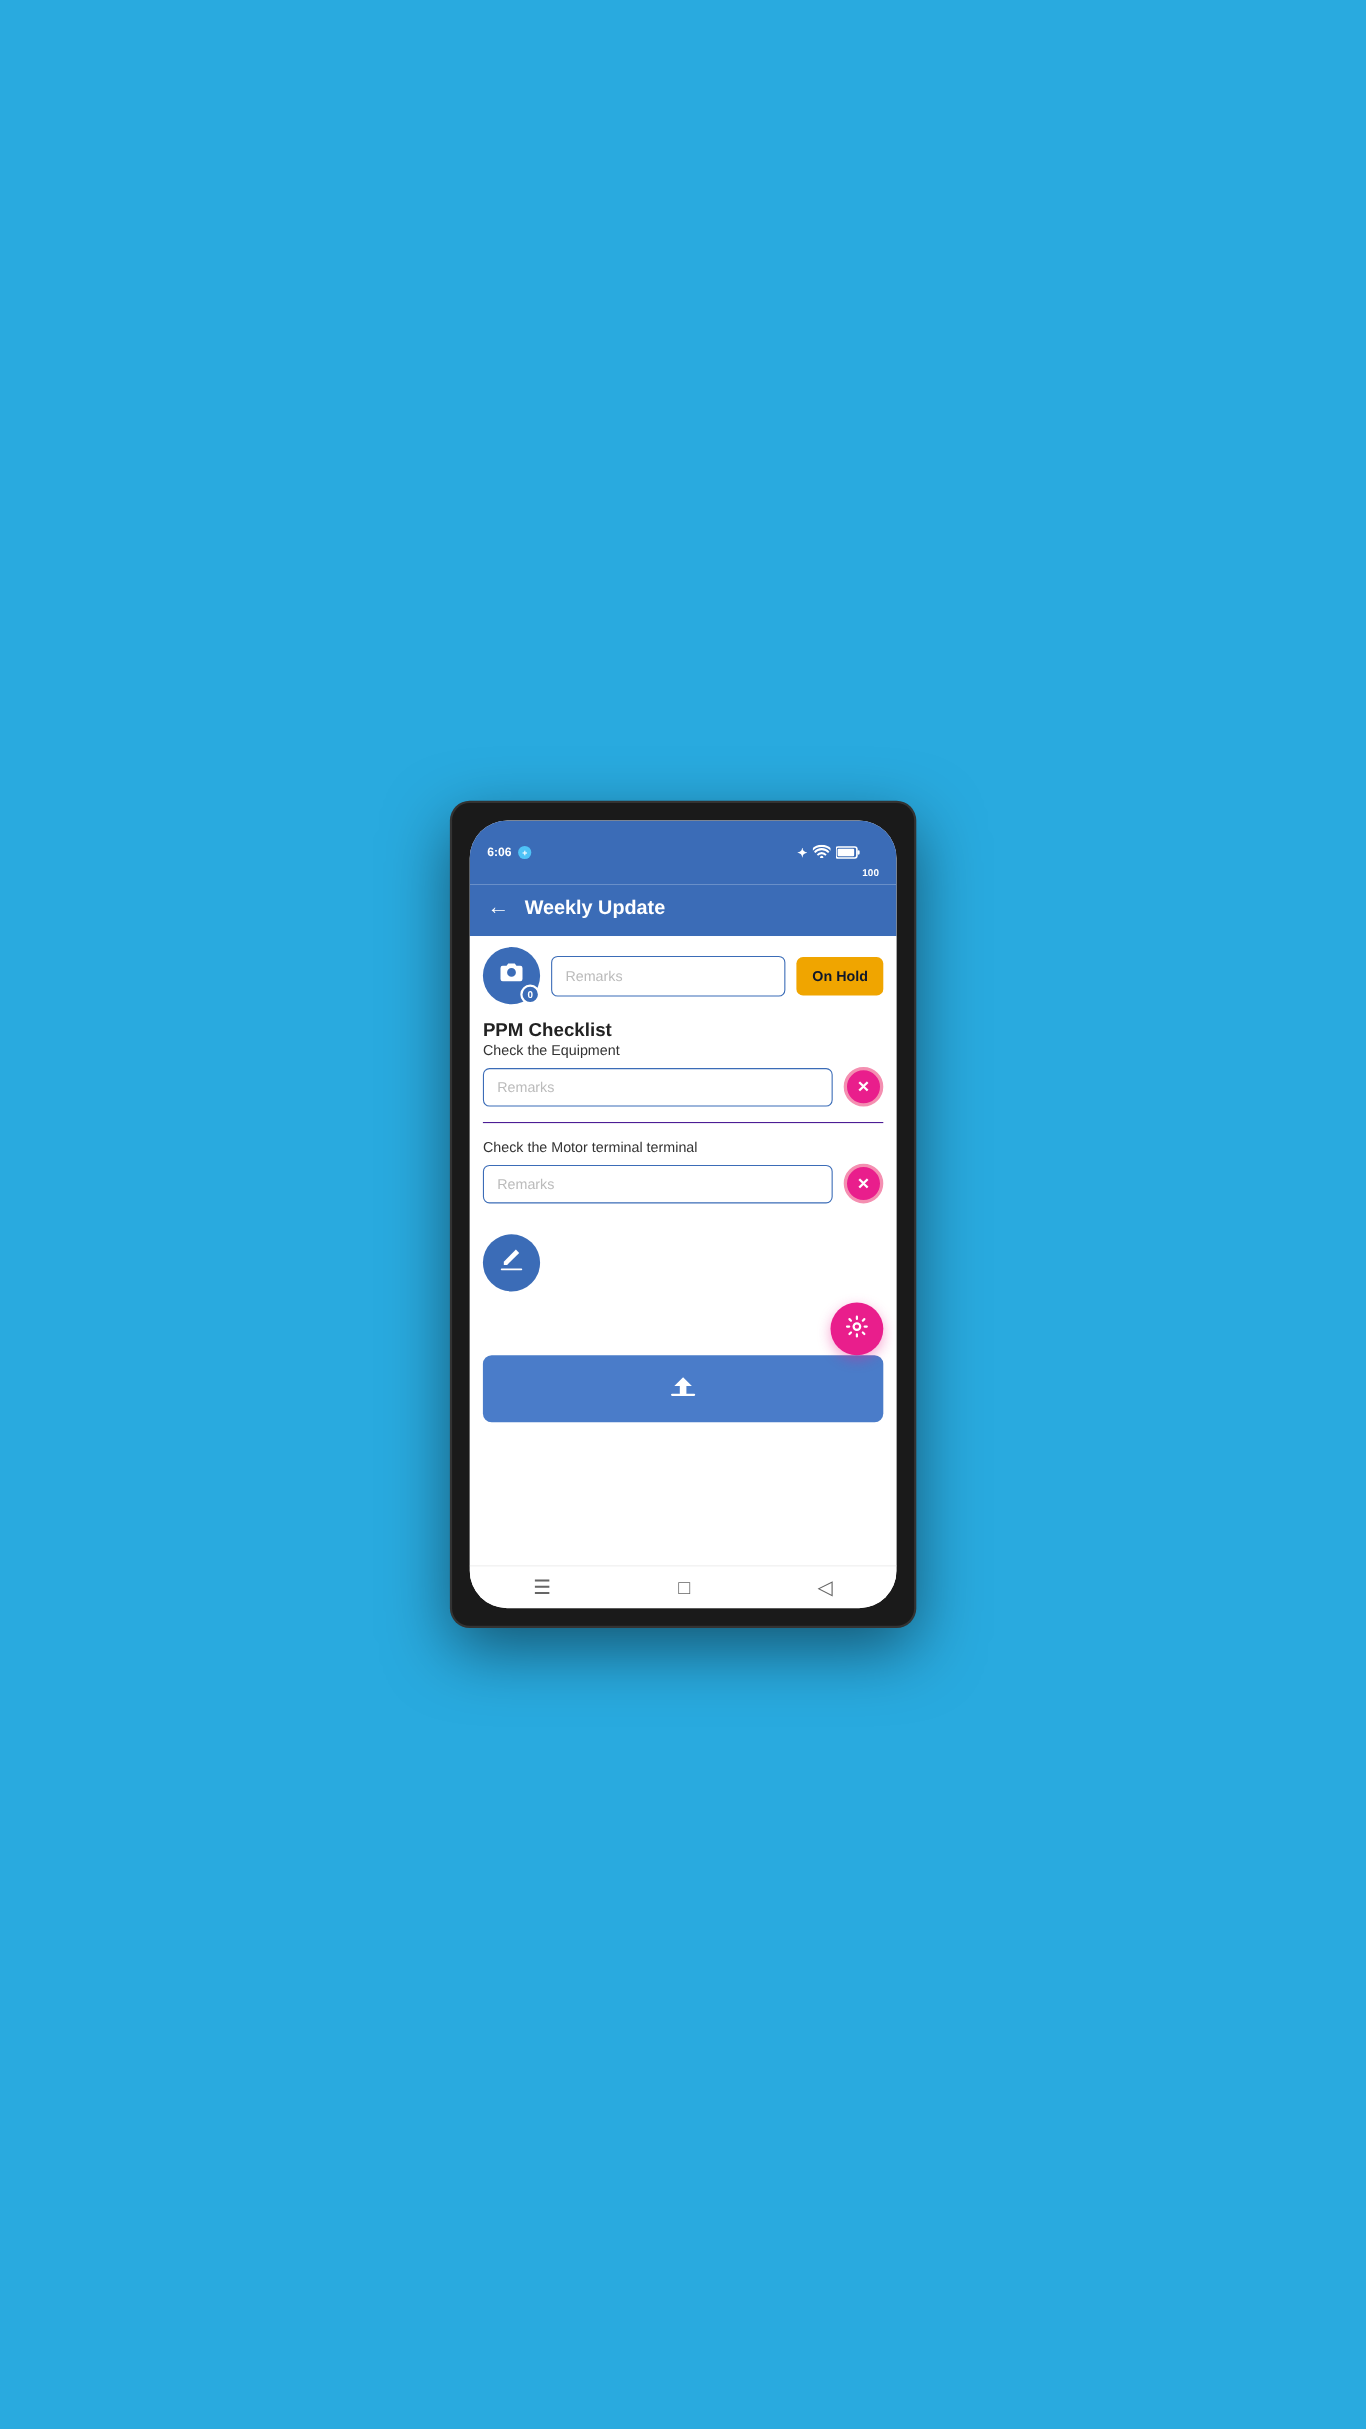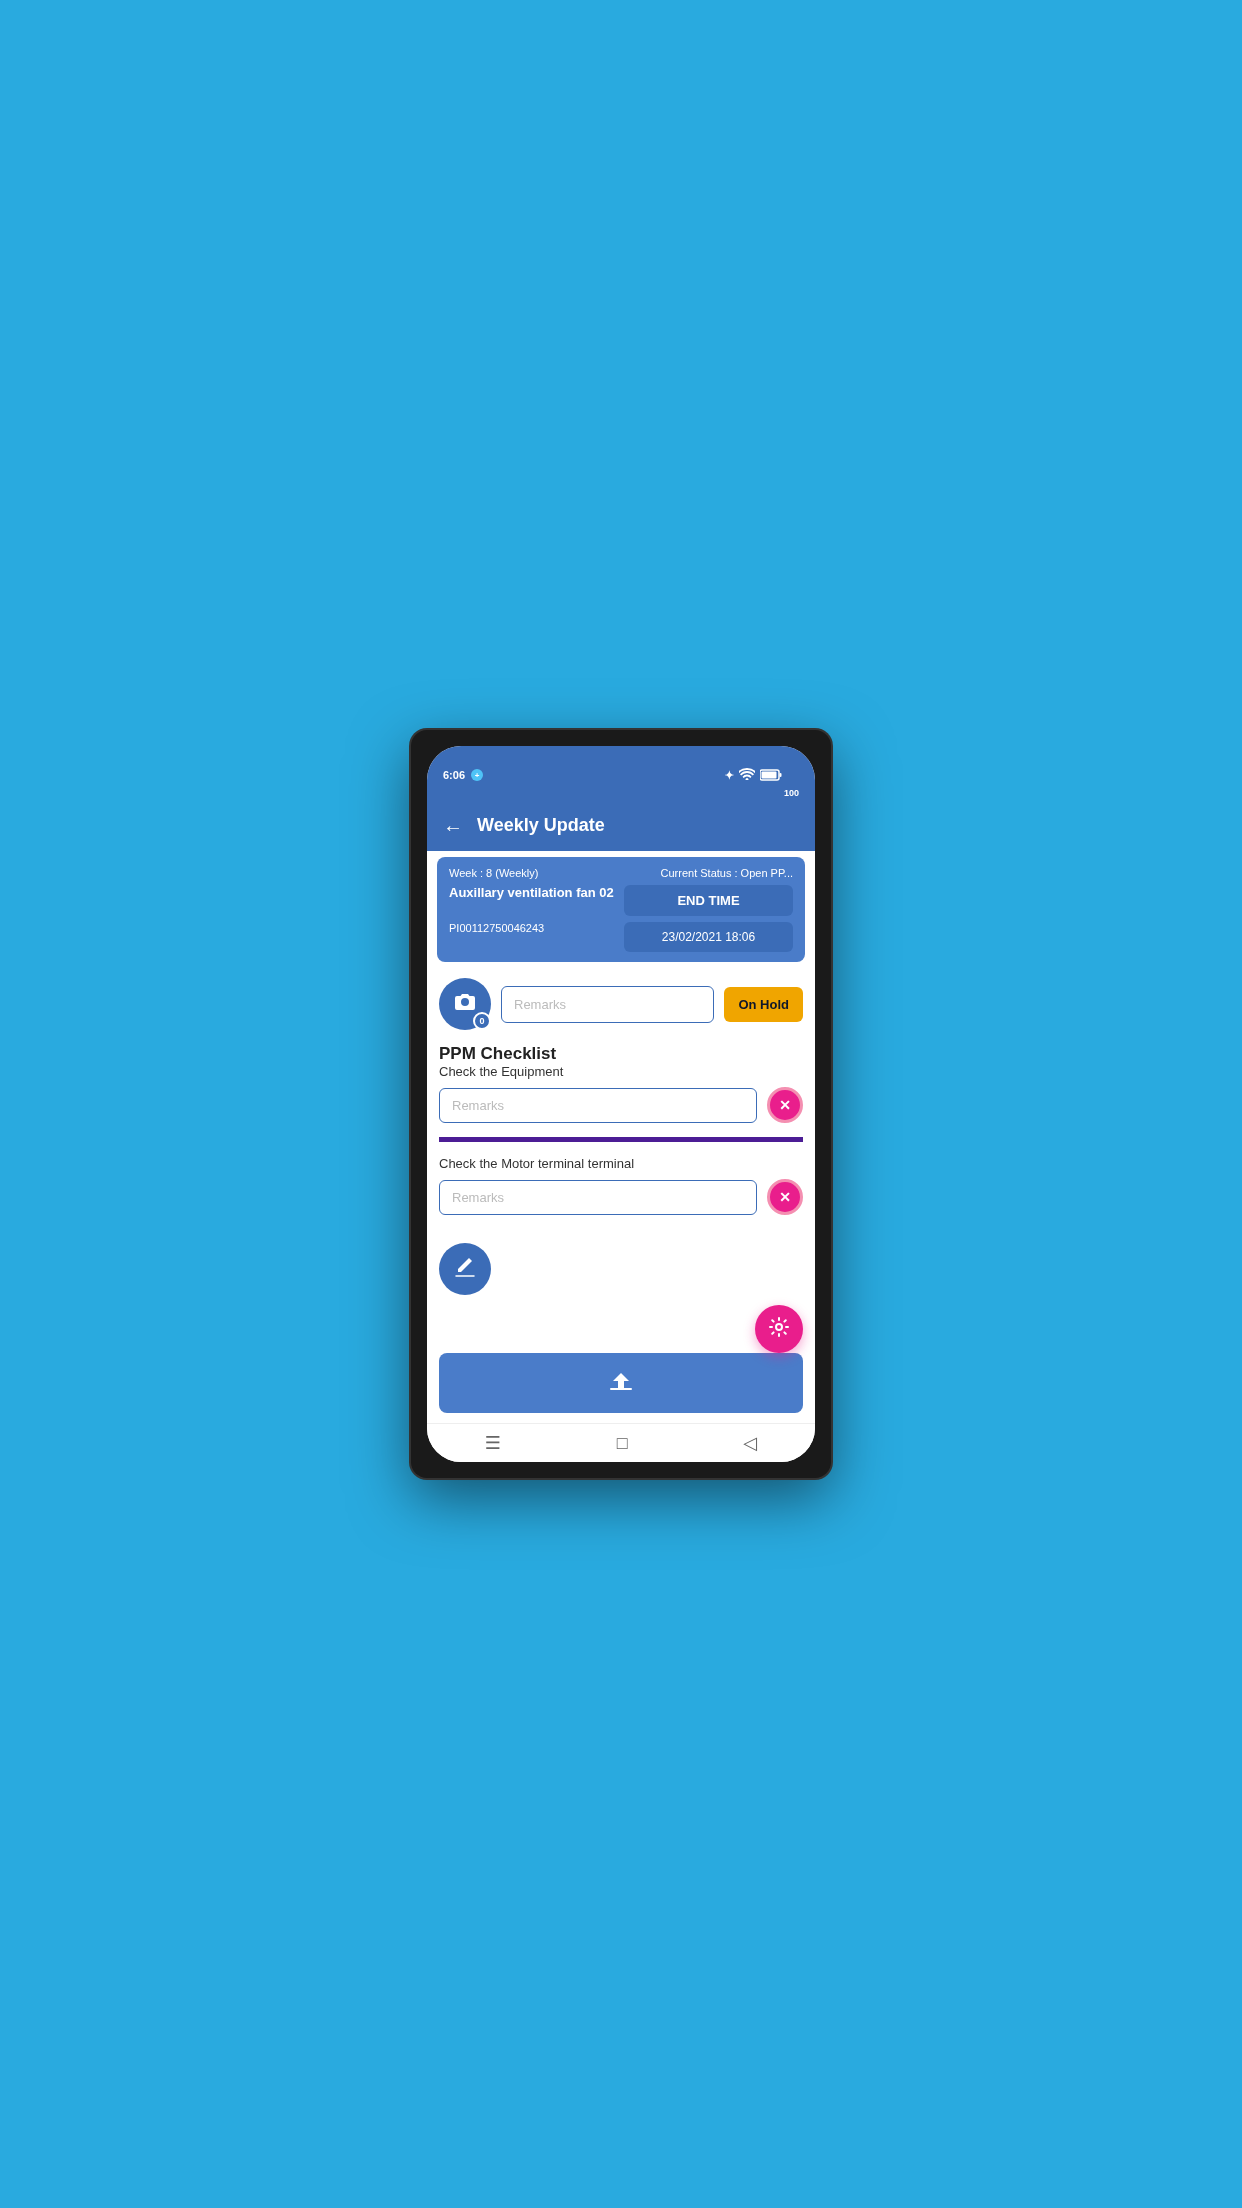--- a/index.html
+++ b/index.html
@@ -179,21 +179,21 @@
     .checklist-title {
       font-size: 17px;
       font-weight: 700;
       color: #222;
       margin-bottom: 0;
     }
 
     .checklist-item {
       margin-bottom: 14px;
       padding-bottom: 14px;
-      border-bottom: 5px solid #4c1d95;
+      border-bottom: 1px solid #4c1d95;
     }
 
     .checklist-item-label {
       font-size: 13px;
       color: #333;
       margin-bottom: 8px;
     }
 
     .checklist-row {
       display: flex;
@@ -316,28 +316,20 @@
           <span style="font-size:9px;margin-top:36px;">100</span>
         </span>
       </div>
     </div>
 
     <div class="header">
       <span class="back-arrow">←</span>
       <span class="header-title">Weekly Update</span>
     </div>
 
-    <div class="info-card">
-      <div style="color:white;font-size:11px;">Week : 8 (Weekly)</div>
-      <div style="color:white;font-size:11px;text-align:right;">Current Status : Open PP...</div>
-      <div style="color:white;font-size:13px;font-weight:700;line-height:1.3;">Auxillary ventilation fan 02</div>
-      <button class="end-time-btn">END TIME</button>
-      <div style="color:white;font-size:11px;">PI00112750046243</div>
-      <div class="datetime-box">23/02/2021 18:06</div>
-    </div>
 
     <div class="content">
 
       <div class="action-row">
         <div class="camera-btn">
           <span class="camera-icon">
             <svg width="22" height="18" viewBox="0 0 22 18" fill="white">
               <path d="M8 1l-1.5 2H3a2 2 0 00-2 2v10a2 2 0 002 2h16a2 2 0 002-2V5a2 2 0 00-2-2h-3.5L14 1H8zm3 4a4 4 0 110 8 4 4 0 010-8z"></path>
             </svg>
           </span>

